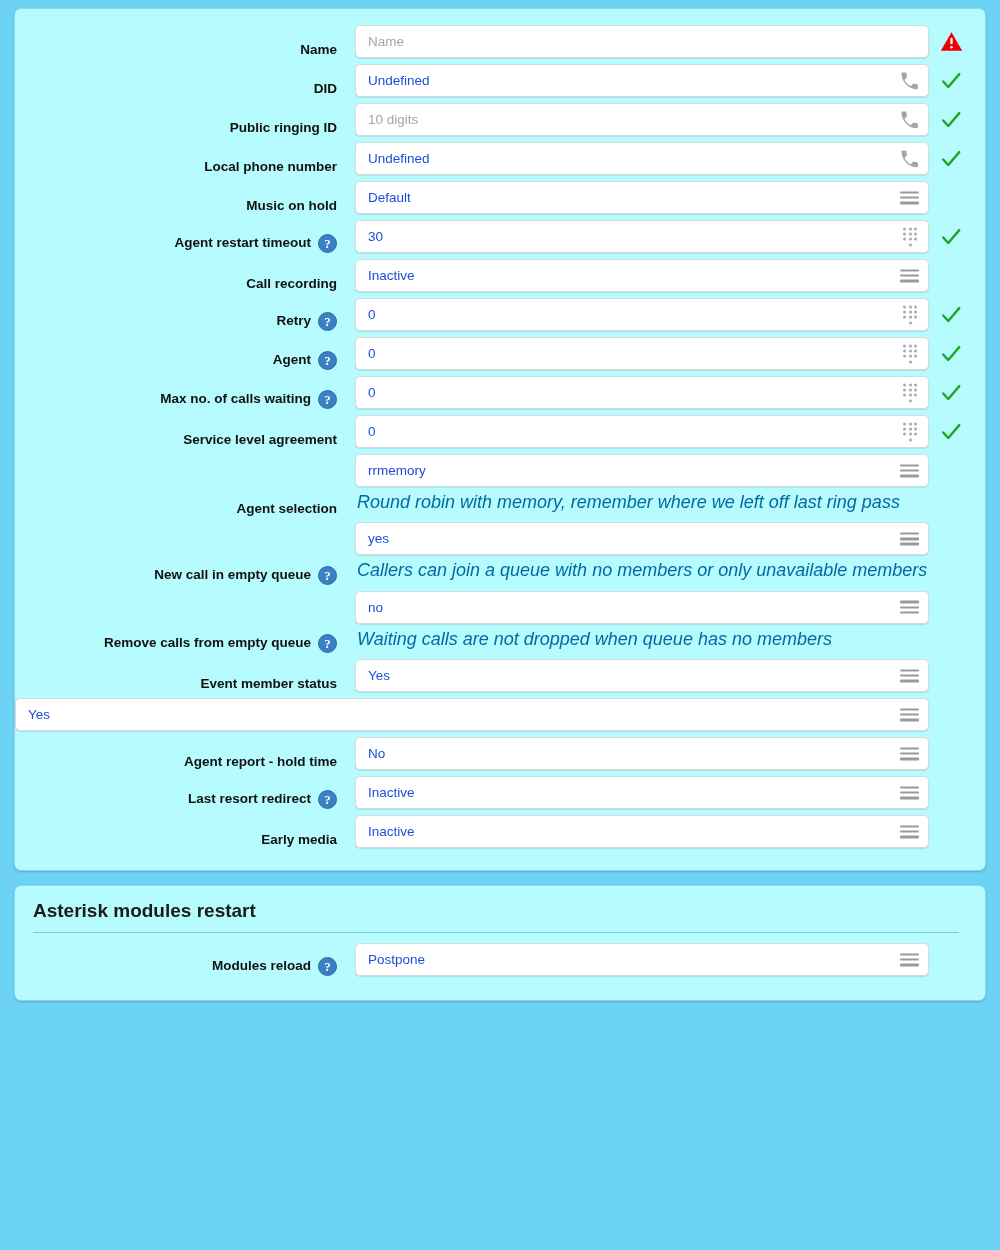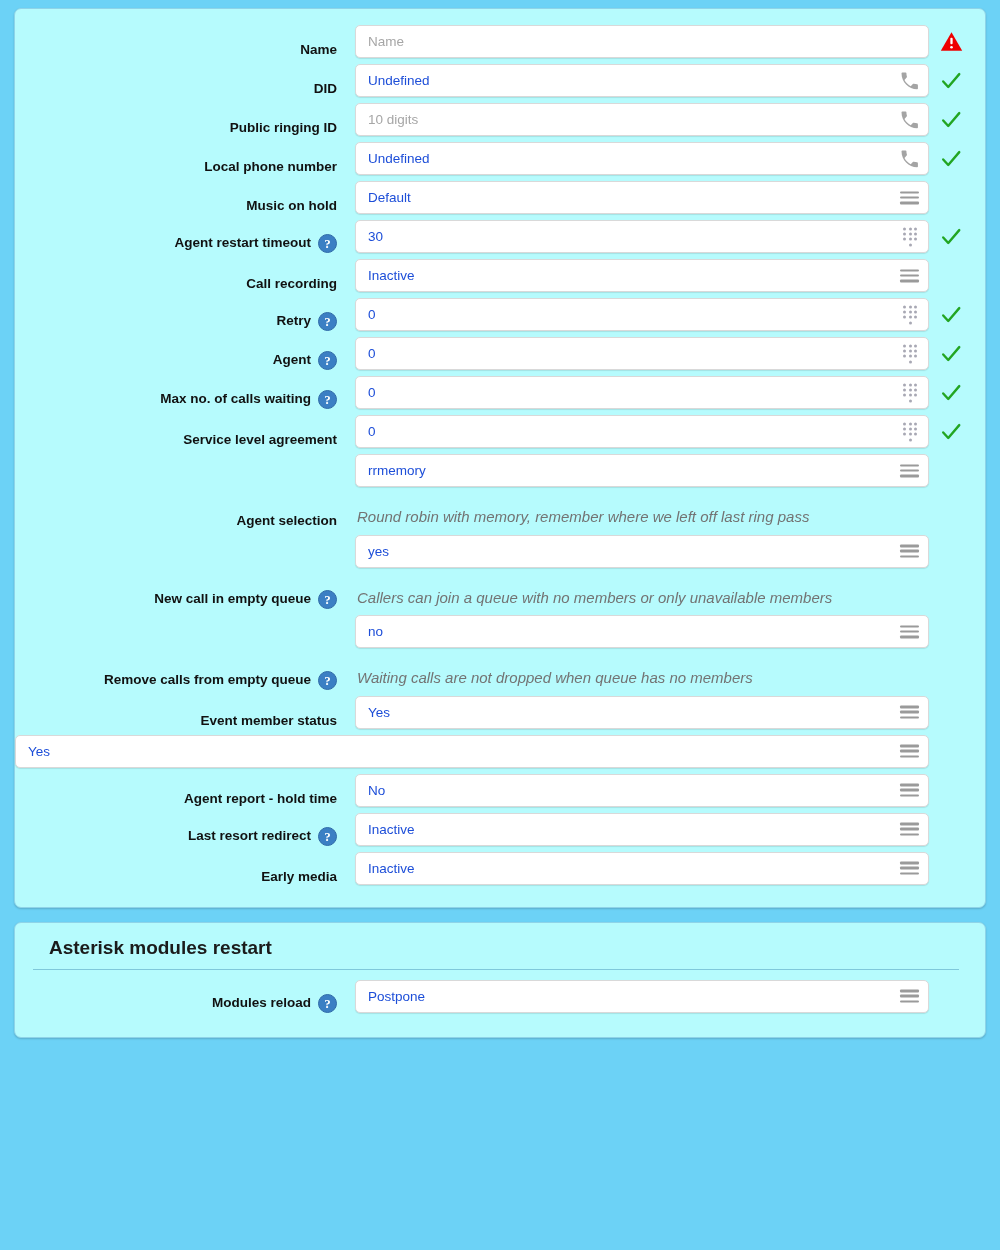--- a/index.html
+++ b/index.html
@@ -27,21 +27,21 @@
     box-shadow: 0 1px 2px rgba(0,0,0,0.18);
   }
 
   .panel-main { padding: 16px 12px 16px 0; }
   .panel-bottom { padding: 0 12px 18px 0; }
 
   .panel-header {
     font-size: 19px;
     font-weight: bold;
     color: #1b1b1b;
-    padding: 14px 0 10px 34px;
+    padding: 14px 0 10px 18px;
     margin-right: 2px;
   }
   .panel-divider {
     height: 1px;
     background: #7fc8db;
     margin: 0 14px 0 18px;
   }
 
   
   .row {
@@ -95,24 +95,24 @@
 
   .status-slot {
     width: 44px;
     min-width: 44px;
     display: flex;
     align-items: center;
     justify-content: center;
   }
 
   .helper {
-    font-size: 15px;
+    font-size: 18px;
     font-style: italic;
-    color: #737373;
-    padding: 20px 0 2px 2px;
+    color: #0369a1;
+    padding: 4px 0 2px 2px;
     line-height: 1.3;
   }
 
   
   .infield {
     position: absolute;
     right: 9px;
     top: 50%;
     transform: translateY(-50%);
     display: flex;

